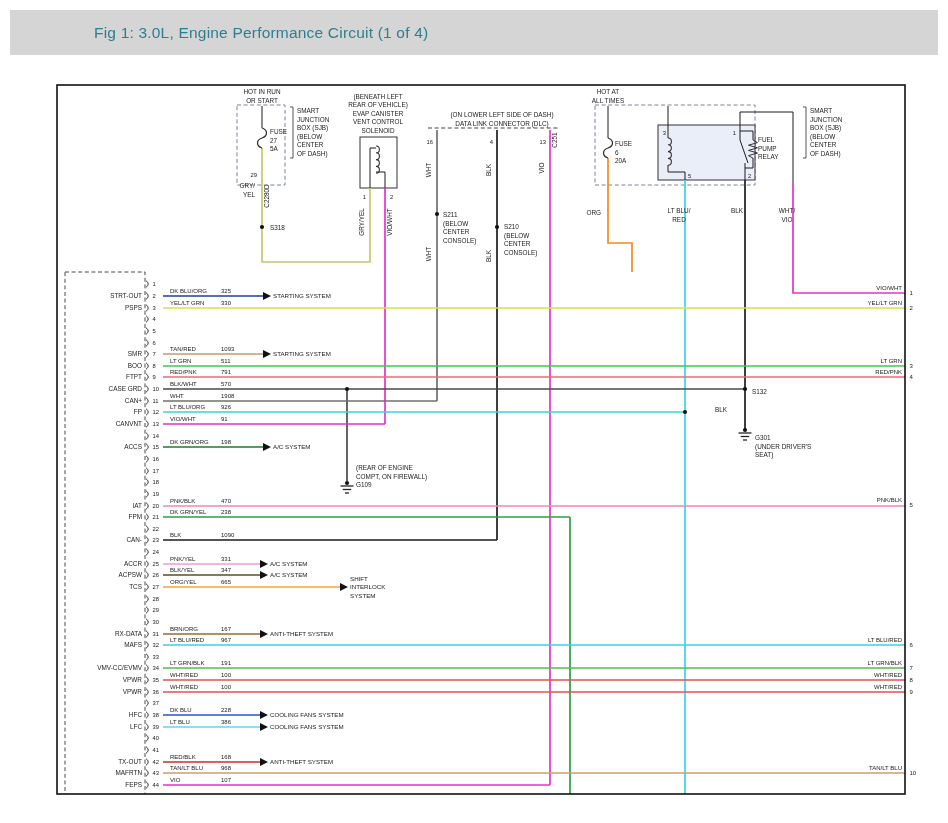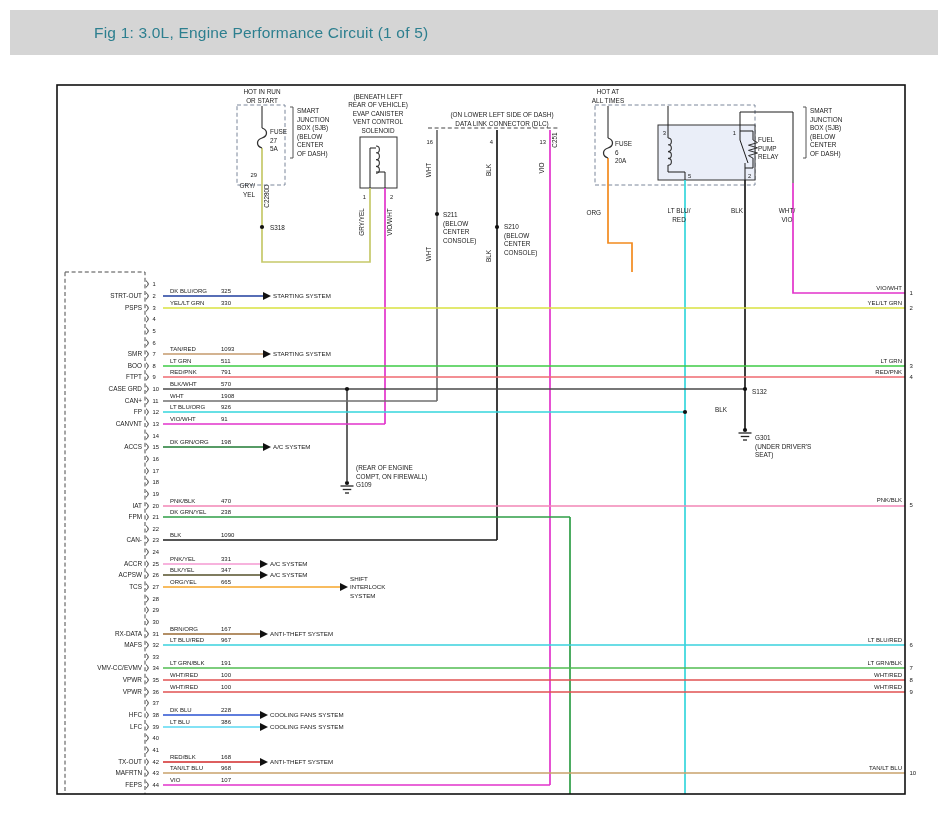--- a/index.html
+++ b/index.html
@@ -5,21 +5,21 @@
   html,body{margin:0;padding:0;background:#ffffff;}
   body{width:948px;height:823px;position:relative;font-family:"Liberation Sans","DejaVu Sans",sans-serif;overflow:hidden;}
   .header-bar{position:absolute;left:10px;top:10px;width:928px;height:45px;background:#d5d5d5;display:flex;align-items:center;}
   .header-bar .title{margin-left:84px;font-size:15.5px;color:#2d7f8f;letter-spacing:.2px;}
   #dsvg{position:absolute;left:0;top:0;font-family:"Liberation Sans","DejaVu Sans",sans-serif;}
 </style>
 </head>
 <body>
 
 <div class="header-bar">
-  <span class="title">Fig 1: 3.0L, Engine Performance Circuit (1 of 5)</span>
+  <span class="title">Fig 1: 3.0L, Engine Performance Circuit (1 of 4)</span>
 </div>
 
 <svg id="dsvg" width="948" height="823" viewBox="0 0 948 823">
     <defs>
       <clipPath id="clipB">
         <rect x="0" y="0" width="948" height="794"></rect>
       </clipPath>
     </defs>
     <g clip-path="url(#clipB)">
       <rect x="237" y="105" width="48" height="80" fill="none" stroke="#7a869a" stroke-width="1" stroke-dasharray="4 2.6"></rect>

